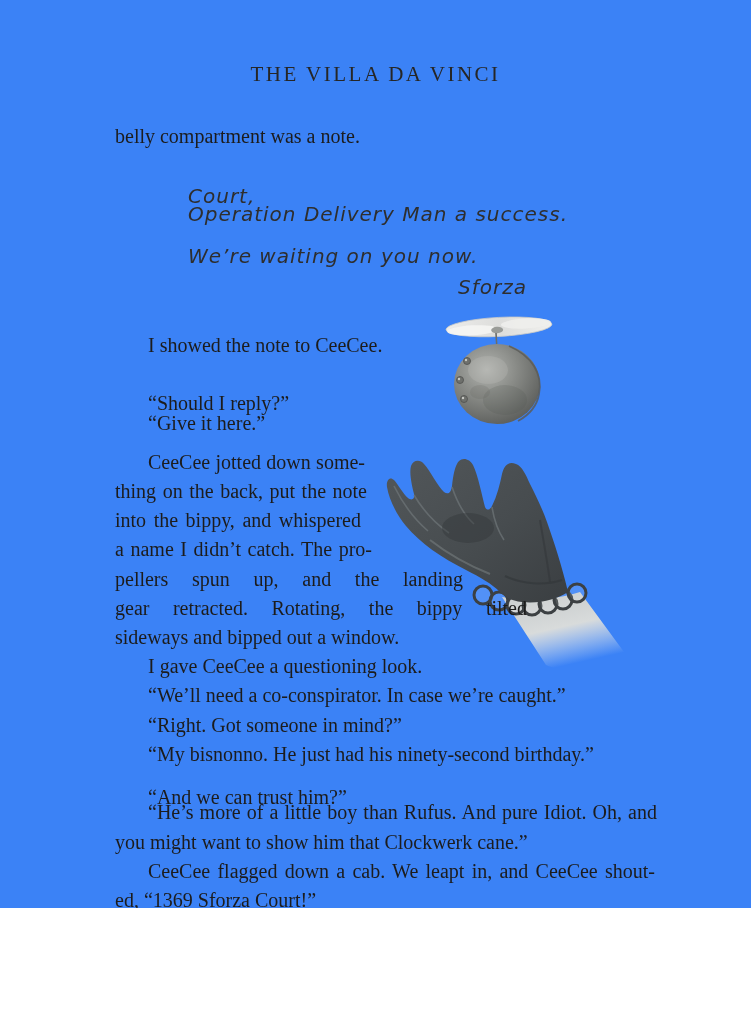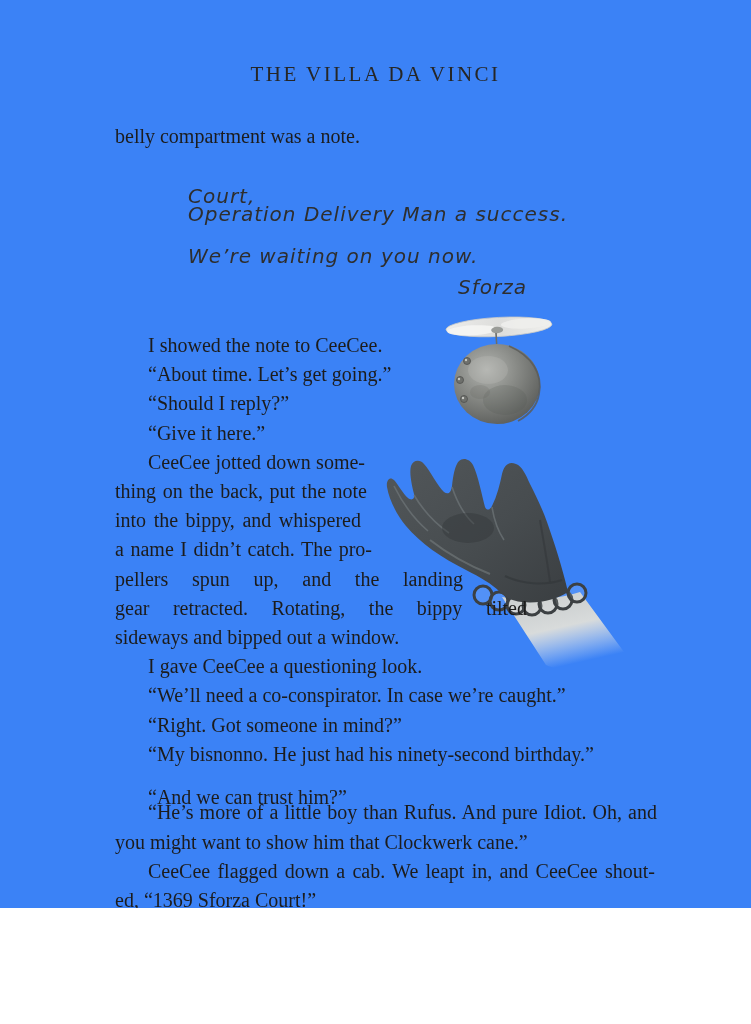--- a/index.html
+++ b/index.html
@@ -160,23 +160,22 @@
       <path d="M394 486 C403 504 414 519 428 531"></path>
       <path d="M492 507 C494 520 498 531 504 540"></path>
     </g>
     <ellipse cx="468" cy="528" rx="26" ry="15" fill="#343839" opacity="0.45"></ellipse>
     <path d="M430 540 C448 554 470 566 490 574" stroke="#7a8184" stroke-width="2" fill="none" opacity="0.55"></path>
     <path d="M540 520 C544 544 548 566 550 582" stroke="#33373a" stroke-width="2" fill="none" opacity="0.6"></path>
     <path d="M505 576 C522 584 544 586 562 580" stroke="#33373a" stroke-width="2.2" fill="none" opacity="0.7"></path>
   </svg>
 
   <div class="bl ind" style="top:333px">I showed the note to CeeCee.</div>
-  <div class="bl ind" style="top:362px">“About time. Let’s get going.”</div>
   <div class="bl ind" style="top:391px">“Should I reply?”</div>
-  <div class="bl ind" style="top:421px">“Give it here.”</div>
+  <div class="bl ind" style="top:411px">“Give it here.”</div>
   <div class="bl ind just" style="top:450px;width:217px">CeeCee jotted down some-</div>
   <div class="bl just" style="top:479px;width:252px">thing on the back, put the note</div>
   <div class="bl just" style="top:508px;width:246px">into the bippy, and whispered</div>
   <div class="bl just" style="top:537px;width:257px">a name I didn’t catch. The pro-</div>
   <div class="bl just" style="top:567px;width:348px">pellers spun up, and the landing</div>
   <div class="bl just" style="top:596px;width:412px">gear retracted. Rotating, the bippy tilted</div>
   <div class="bl" style="top:625px">sideways and bipped out a window.</div>
   <div class="bl ind" style="top:654px">I gave CeeCee a questioning look.</div>
   <div class="bl ind" style="top:683px">“We’ll need a co-conspirator. In case we’re caught.”</div>
   <div class="bl ind" style="top:713px">“Right. Got someone in mind?”</div>

